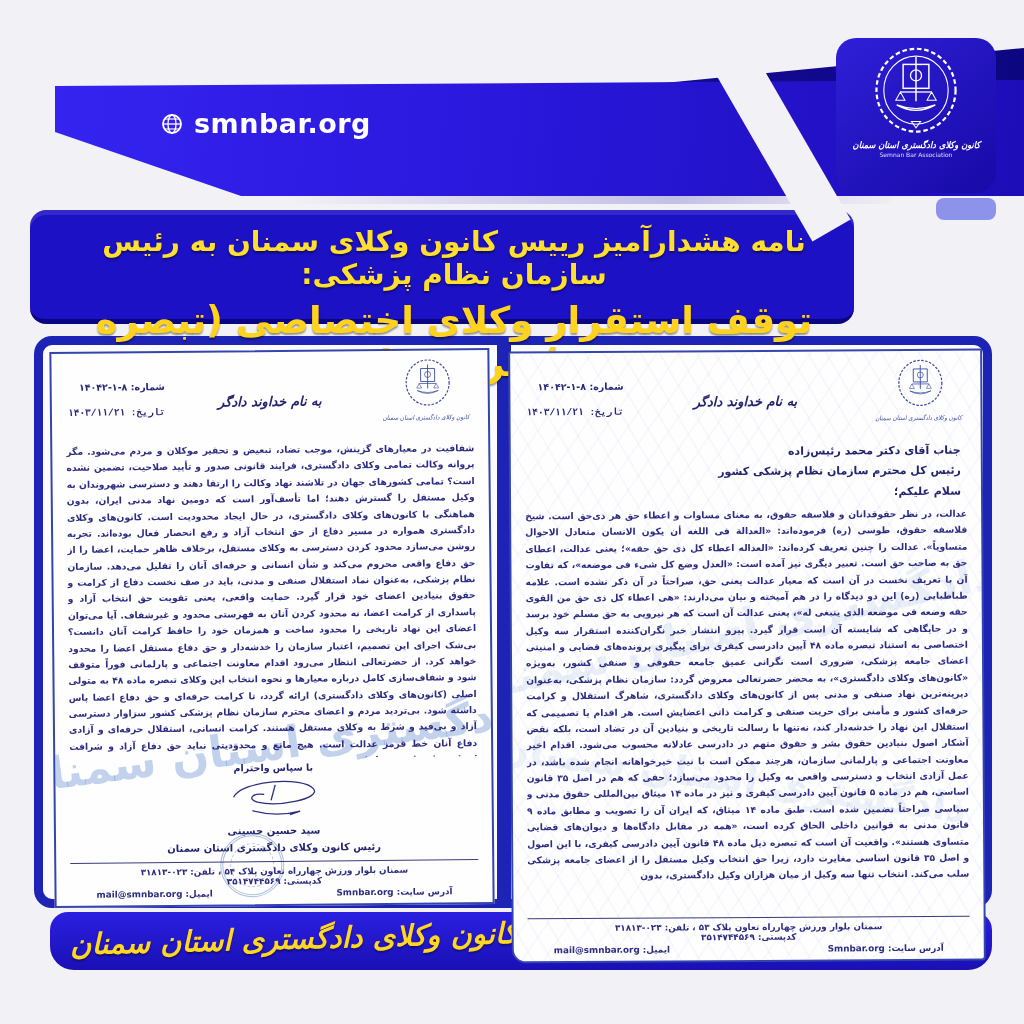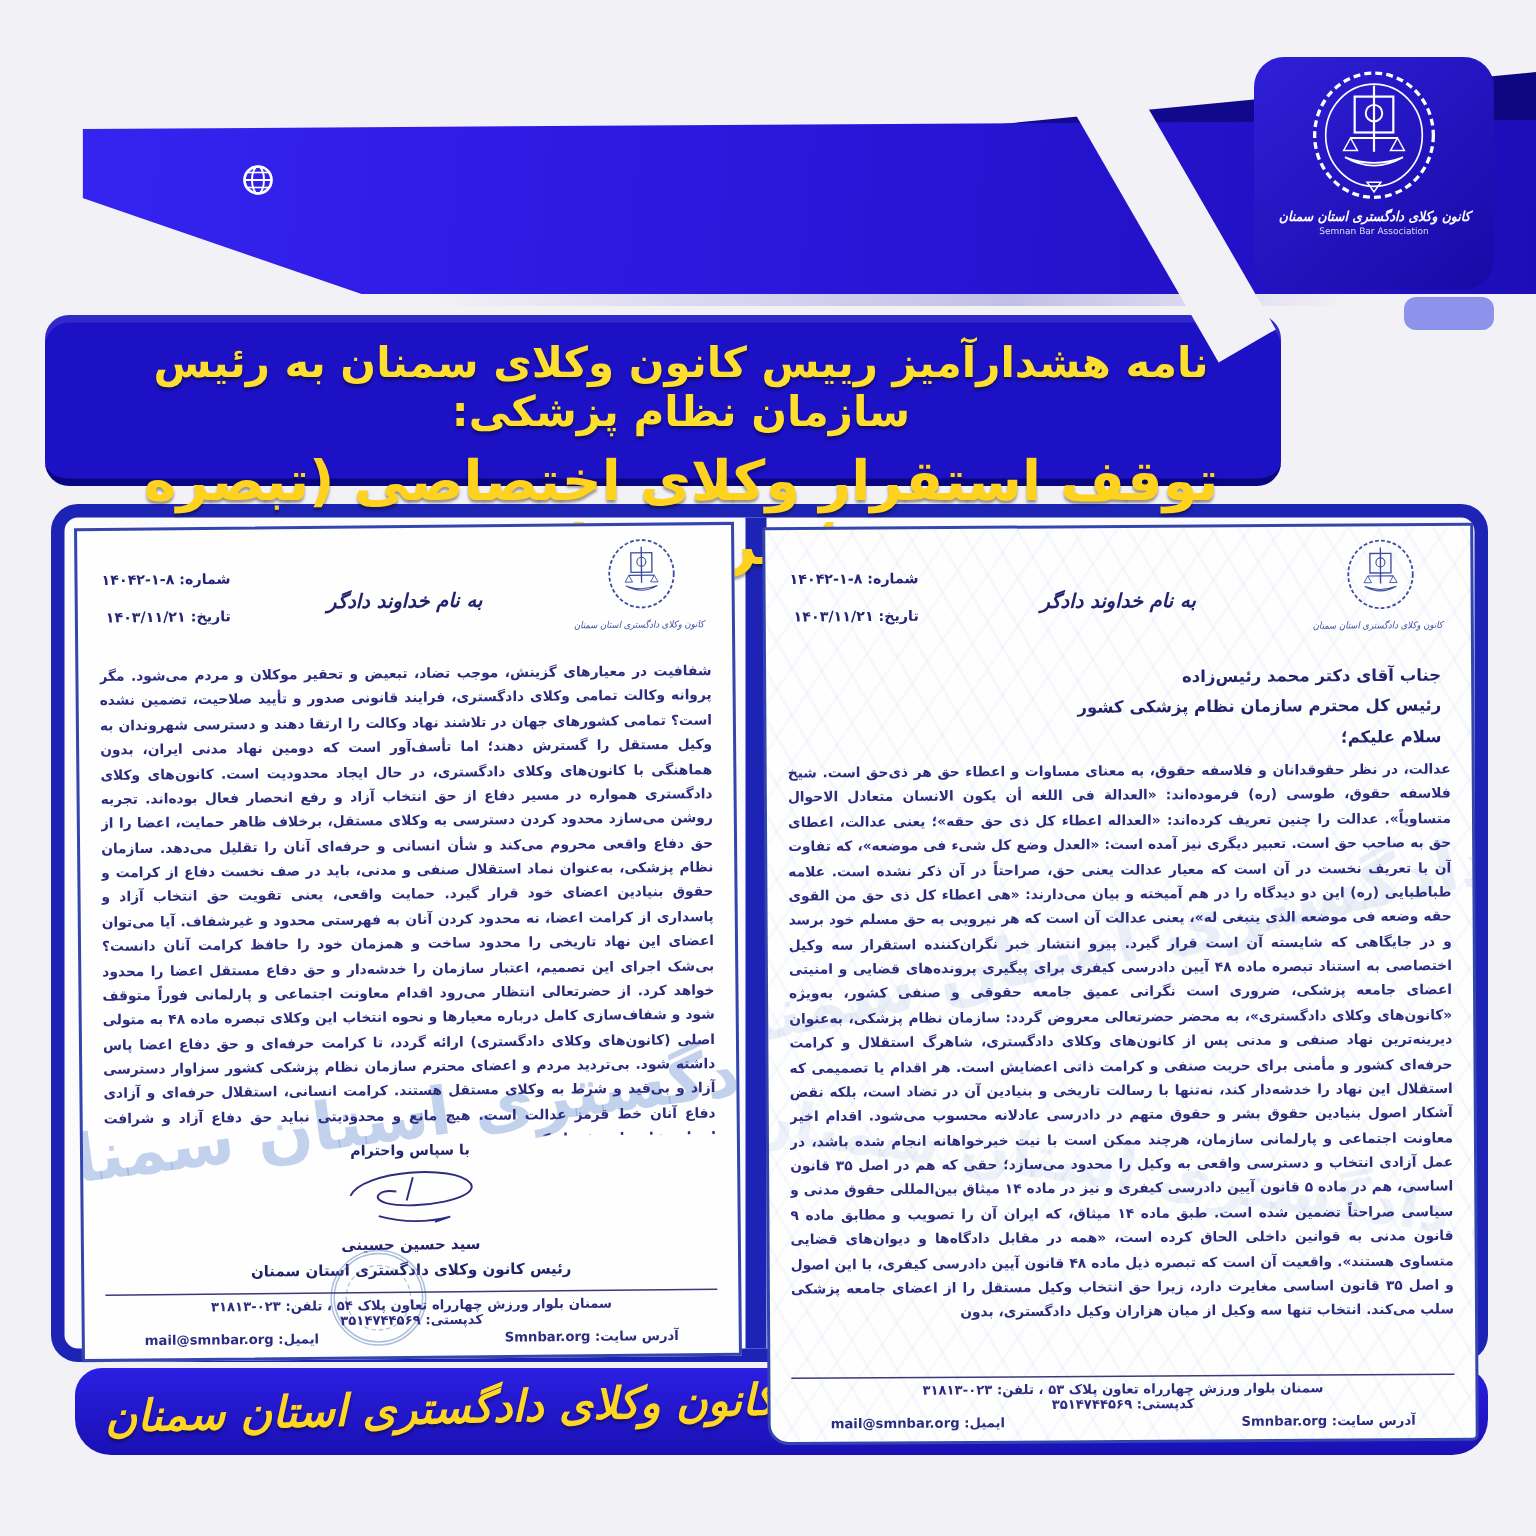--- a/index.html
+++ b/index.html
@@ -47,21 +47,21 @@
   
   .sheet{position:absolute;background:#fefefe;border:2.5px solid #3446ae;box-sizing:border-box;
     direction:rtl;color:#2c2c80;overflow:hidden;display:flex;flex-direction:column;
     padding:8px 14px 6px 14px;}
   .sheet-left{left:52px;top:350px;width:440px;height:556px;transform:rotate(-0.55deg);z-index:3;}
   .sheet-right{left:510px;top:350px;width:474px;height:612px;transform:rotate(-0.35deg);z-index:4;
     border-radius:2px 2px 4px 14px;}
 
   .lh{position:relative;height:80px;flex:0 0 auto;}
   .lh-num{position:absolute;left:2px;top:6px;font-size:9.5px;font-weight:700;color:#262678;direction:rtl;margin-top:14px;}
-  .lh-date{margin-top:14px;}
+  .lh-date{margin-top:14px;font-family:Liberation Mono, monospace;}
   .lh-bism{position:absolute;left:0;right:0;top:34px;text-align:center;font-size:13px;font-weight:800;
     font-style:italic;color:#23236e;}
   .lh-logo{position:absolute;right:0;top:0;width:92px;text-align:center;color:#3c4ba0;}
   .lh-logo-cap{font-size:6.3px;font-style:italic;margin-top:1px;white-space:nowrap;transform:scaleX(.9);}
 
   .recipient{flex:0 0 auto;text-align:right;font-size:11px;font-weight:800;color:#23236e;
     line-height:1.85;margin:2px 6px 2px 0;}
   .lb{flex:1 1 auto;overflow:hidden;font-size:9.2px;font-weight:600;line-height:1.78;
     text-align:justify;color:#2c2c80;margin-top:2px;position:relative;z-index:2;}
 
@@ -99,20 +99,21 @@
   <div class="site">
     <span>
       <svg viewBox="0 0 24 24" width="24" height="24">
         <circle cx="12" cy="12" r="9" fill="none" stroke="#fff" stroke-width="1.8"></circle>
         <ellipse cx="12" cy="12" rx="4" ry="9" fill="none" stroke="#fff" stroke-width="1.3"></ellipse>
         <line x1="3" y1="12" x2="21" y2="12" stroke="#fff" stroke-width="1.3"></line>
         <line x1="4.5" y1="7" x2="19.5" y2="7" stroke="#fff" stroke-width="1.1"></line>
         <line x1="4.5" y1="17" x2="19.5" y2="17" stroke="#fff" stroke-width="1.1"></line>
       </svg>
     </span>
+    <span>smnbar.org</span>
   </div>
 
   <div class="badge">
     <span>
       <svg viewBox="0 0 100 100" width="92" height="92" style="color:#fff">
         <ellipse cx="50" cy="48" rx="43" ry="45" fill="none" stroke="currentColor" stroke-width="2.4" stroke-dasharray="5 3"></ellipse>
         <ellipse cx="50" cy="48" rx="35" ry="37" fill="none" stroke="currentColor" stroke-width="1.2"></ellipse>
         <rect x="36" y="20" width="28" height="26" fill="none" stroke="currentColor" stroke-width="1.6"></rect>
         <circle cx="50" cy="32" r="6" fill="none" stroke="currentColor" stroke-width="1.4"></circle>
         <line x1="50" y1="12" x2="50" y2="60" stroke="currentColor" stroke-width="1.6"></line>

